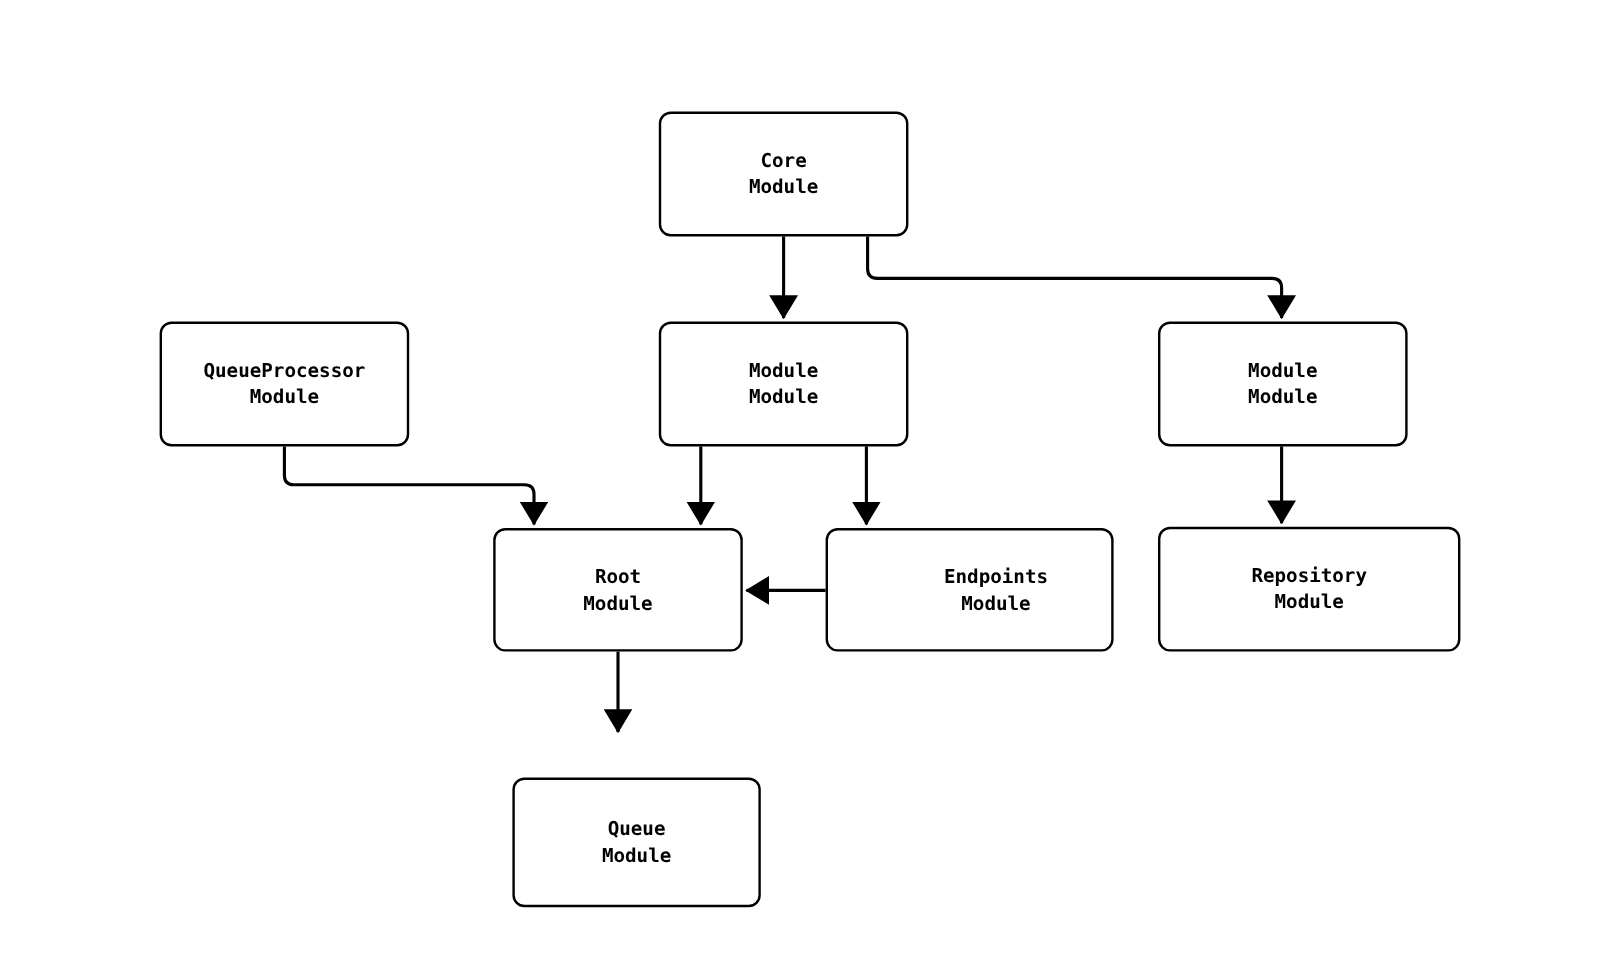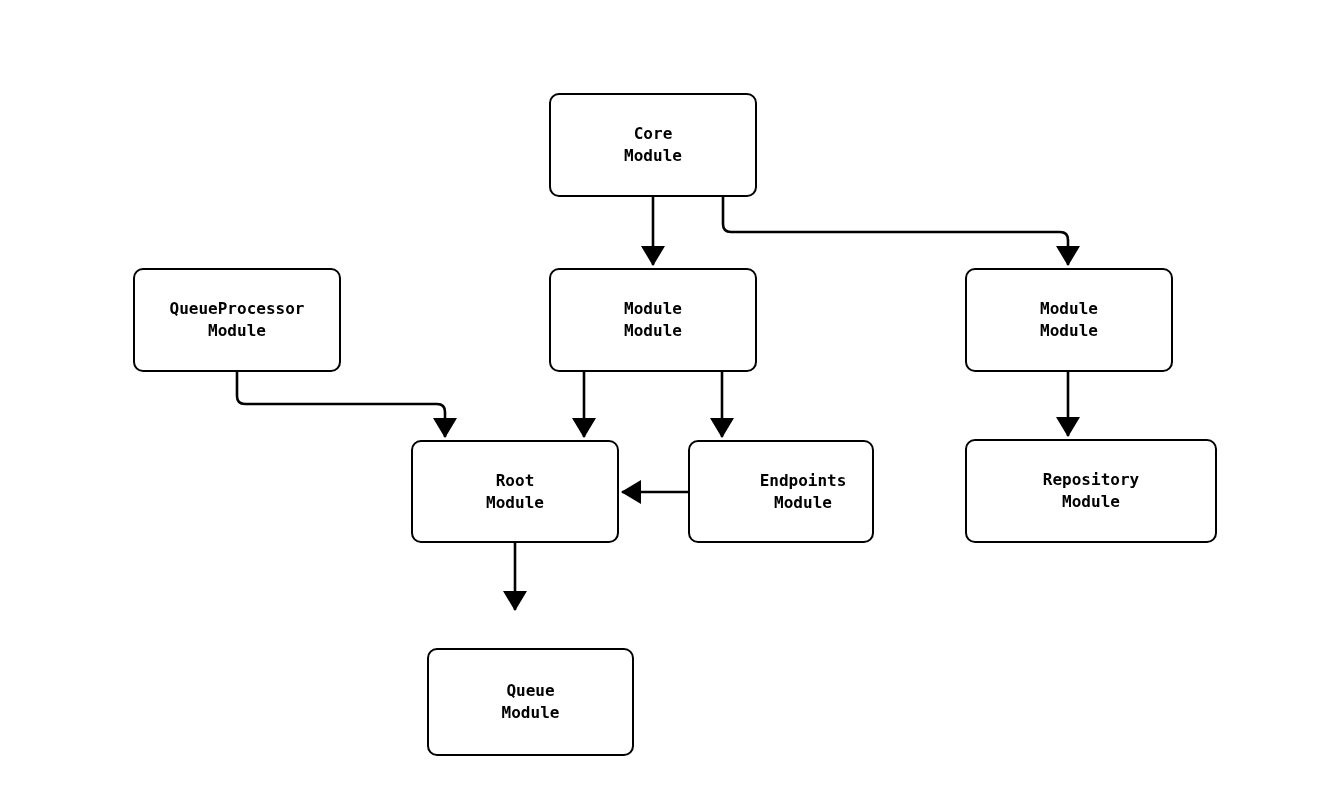--- a/index.html
+++ b/index.html
@@ -97,21 +97,21 @@
   <div class="node" style="left:965px; top:268px; width:208px; height:104px;">
     <span>Module</span>
     <span>Module</span>
   </div>
 
   <div class="node" style="left:411px; top:440px; width:208px; height:103px;">
     <span>Root</span>
     <span>Module</span>
   </div>
 
-  <div class="node" style="left:688px; top:440px; width:186px; height:103px;padding-left:44px;">
+  <div class="node" style="left:688px; top:440px; width:240px; height:103px;padding-left:44px;">
     <span>Endpoints</span>
     <span>Module</span>
   </div>
 
   <div class="node" style="left:965px; top:439px; width:252px; height:104px;">
     <span>Repository</span>
     <span>Module</span>
   </div>
 
   <div class="node" style="left:427px; top:612px; width:207px; height:108px;margin-top:36px;">

